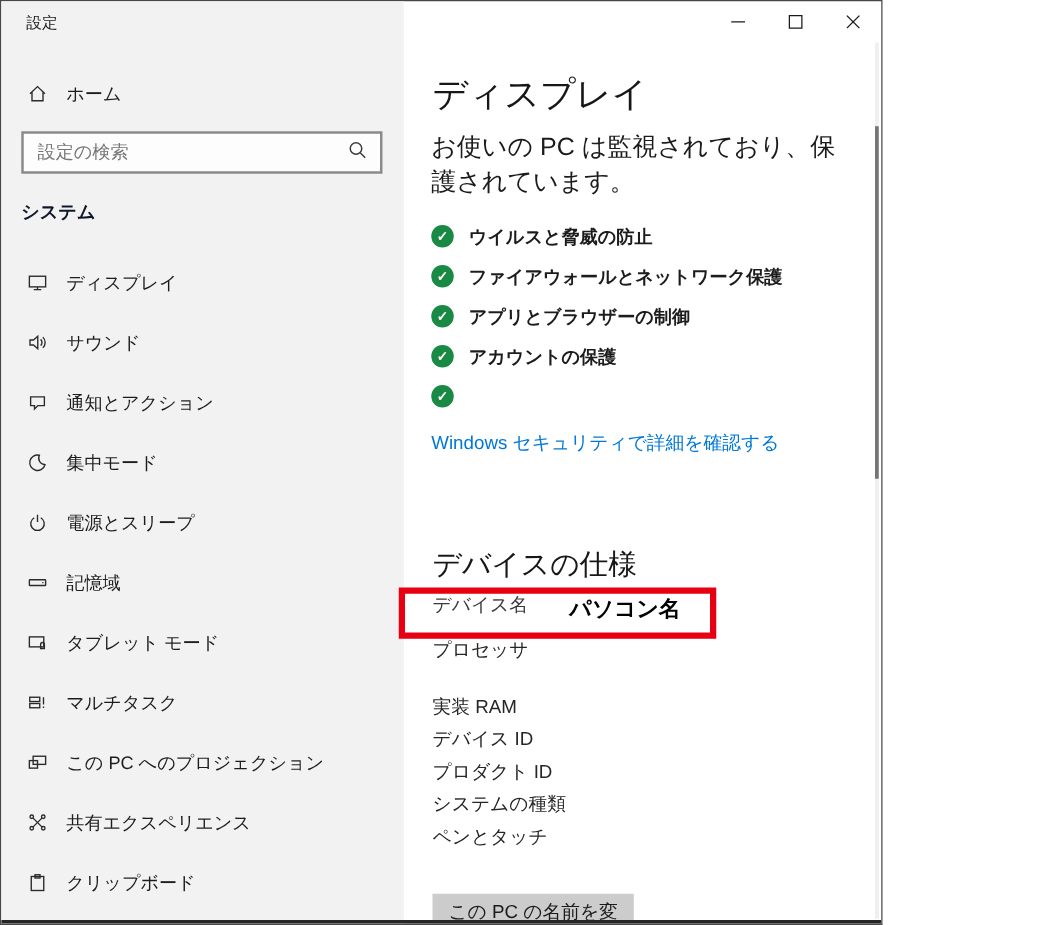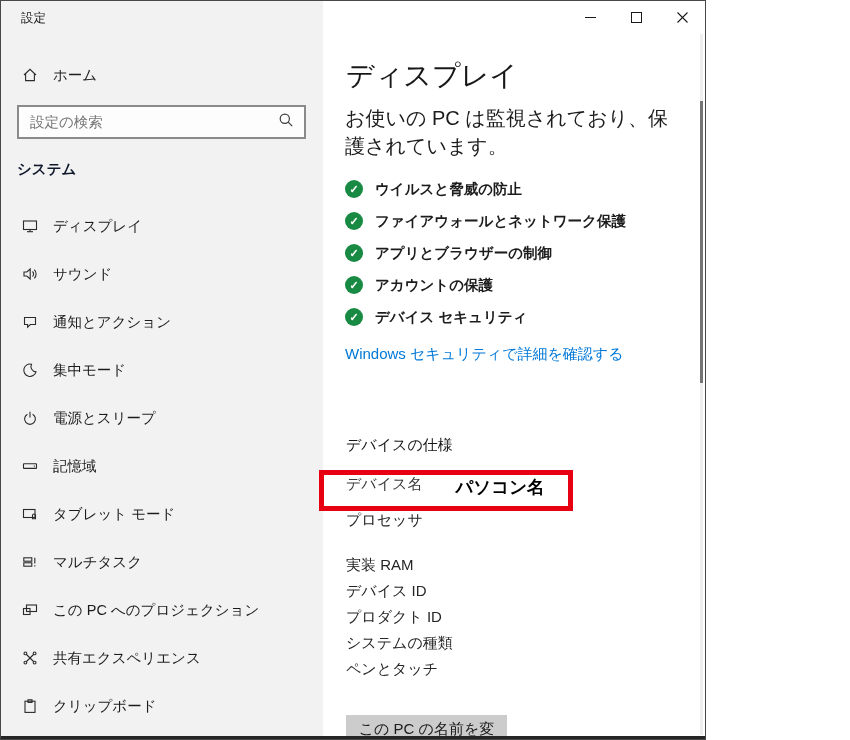--- a/index.html
+++ b/index.html
@@ -39,21 +39,21 @@
   .main-title{position:absolute;left:345px;top:56px;font-size:28px;font-weight:400;color:#171717;}
   .protect-summary{position:absolute;left:344px;top:103px;width:334px;font-size:20px;line-height:28px;color:#1b1b1b;}
   .checklist{position:absolute;left:344px;top:172px;}
   .check-item{height:32px;display:flex;align-items:center;}
   .check-circle{
     width:18px;height:18px;border-radius:50%;background:#188a44;flex:0 0 18px;
     display:flex;align-items:center;justify-content:center;color:#fff;font-size:11px;font-weight:bold;
   }
   .check-item .txt{margin-left:12px;font-size:14.5px;font-weight:bold;color:#1c1c1c;white-space:nowrap;}
   .sec-link{position:absolute;left:344px;top:344px;font-size:15px;color:#0078d7;cursor:pointer;text-decoration:none;white-space:nowrap;text-align:center;}
-  .specs-heading{position:absolute;left:345px;top:435px;font-size:15px;font-weight:400;color:#171717;}
+  .specs-heading{position:absolute;left:345px;top:435px;font-size:23px;font-weight:400;color:#171717;}
   
   .red-box{
     position:absolute;left:318px;top:469px;width:254px;height:41px;box-sizing:border-box;
     border:5px solid #e60012;background:#ffffff;display:flex;align-items:flex-start;z-index:5;
   }
   .red-box .dev-label{margin-left:22px;font-size:15px;color:#3a3a3a;white-space:nowrap;}
   .red-box .dev-value{margin-left:33px;font-size:17.5px;font-weight:bold;color:#000;white-space:nowrap;}
   .spec-row{position:absolute;left:345px;font-size:15px;color:#262626;white-space:nowrap;}
   .spec0{top:510px;}
   .spec1{top:555px;}.spec2{top:581px;}.spec3{top:607px;}.spec4{top:633px;}.spec5{top:659px;}
@@ -232,21 +232,20 @@
     <div class="check-item">
       <span class="check-circle">✓</span>
       <span class="txt">アプリとブラウザーの制御</span>
     </div>
     <div class="check-item">
       <span class="check-circle">✓</span>
       <span class="txt">アカウントの保護</span>
     </div>
     <div class="check-item">
       <span class="check-circle">✓</span>
-      <span class="txt">デバイス セキュリティ</span>
     </div>
   </div>
 
   <a class="sec-link" href="#">Windows セキュリティで詳細を確認する</a>
 
   <div class="specs-heading">デバイスの仕様</div>
 
   <div class="red-box">
     <span class="dev-label">デバイス名</span>
     <span class="dev-value">パソコン名</span>

